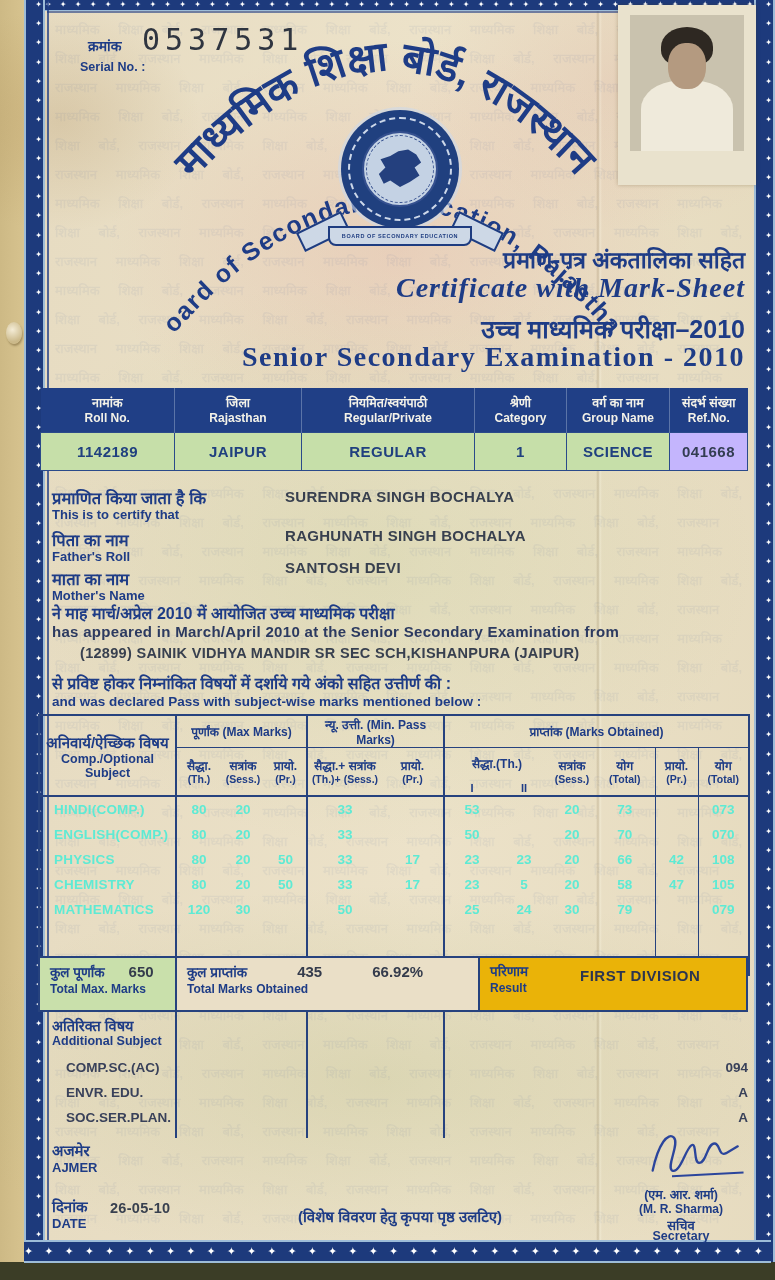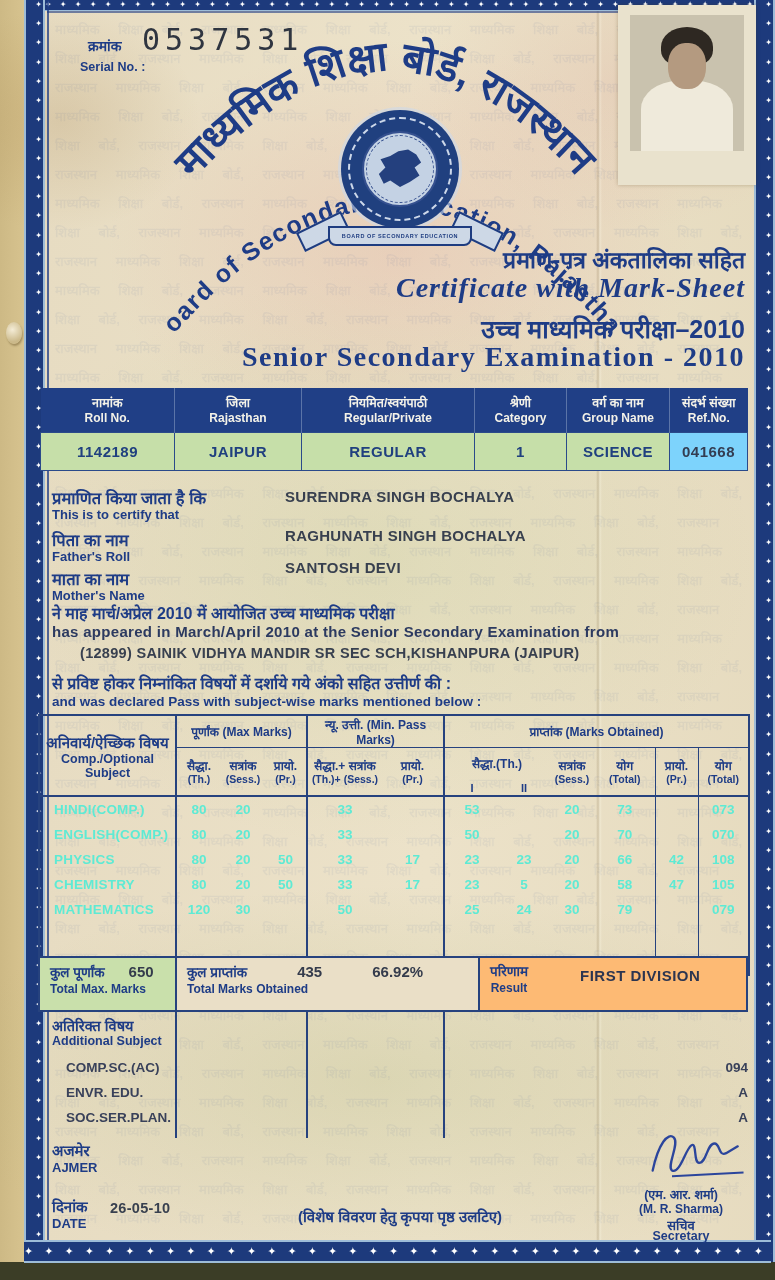--- a/index.html
+++ b/index.html
@@ -72,21 +72,21 @@
   
   table{border-collapse:collapse;table-layout:fixed;}
   .info{position:absolute;left:40px;top:388px;width:707px;}
   .info td{padding:0;text-align:center;vertical-align:middle;}
   .info .ih{background:#203f86;color:#f4f2e8;height:44px;border-left:1px solid #5b74a8;}
   .info .ih:first-child{border-left:none;}
   .info .ih .hi{font-size:12.5px;font-weight:bold;line-height:15px;}
   .info .ih .en{font-size:12px;font-weight:bold;line-height:14px;}
   .info .iv{height:37px;background:#c6dfa9;color:#20407f;font-size:15px;font-weight:bold;
     border:1.5px solid #2a4a8a;letter-spacing:.5px;}
-  .info .iv.last{background:#7dd3fc;color:#333d52;}
+  .info .iv.last{background:#c4b5fd;color:#333d52;}
   
   .lab-hi{position:absolute;font-size:16.5px;font-weight:bold;color:#1e3c86;}
   .lab-en{position:absolute;font-size:13px;font-weight:bold;color:#1e3c86;}
   .val{position:absolute;font-size:15px;font-weight:600;color:#38404f;letter-spacing:.3px;}
   
   .marks{position:absolute;left:38px;top:714px;width:710px;border:2px solid #26427e;}
   .marks td{padding:0;text-align:center;vertical-align:middle;color:#1e3c86;}
   .marks .g{font-size:12px;font-weight:bold;height:22px;border-bottom:1.5px solid #26427e;}
   .marks .sub .hi{font-size:12px;font-weight:bold;line-height:14px;}
   .marks .sub .en{font-size:10.5px;font-weight:bold;line-height:12px;}
@@ -99,21 +99,21 @@
   .marks .subjh .en{font-size:12.5px;font-weight:bold;}
   .marks .drow td{height:25px;font-size:13.5px;font-weight:600;color:#5eead4;}
   .marks .drow .sname{text-align:left;padding-left:14px;letter-spacing:.2px;}
   .marks .filler td{height:52px;}
   
   .totals{position:absolute;left:38px;top:956px;width:710px;height:56px;border:2px solid #26427e;
     display:flex;box-sizing:border-box;}
   .tcell{box-sizing:border-box;padding:5px 8px 3px 10px;}
   .tc-a{width:137px;background:#c9e0ab;border-right:2px solid #26427e;}
   .tc-b{width:303px;background:#eadfc7;border-right:2px solid #26427e;}
-  .tc-c{flex:1;background:#fdba74;display:flex;align-items:flex-start;text-align:center;}
+  .tc-c{flex:1;background:#eab308;display:flex;align-items:flex-start;}
   .t-hi{font-size:13.5px;font-weight:bold;color:#1e3c86;line-height:18px;}
   .t-en{font-size:12px;font-weight:bold;color:#1e3c86;line-height:15px;}
   .t-num{font-size:15px;font-weight:bold;color:#343b4c;}
   .trow{display:flex;align-items:baseline;gap:26px;}
   .resval{font-size:15px;font-weight:bold;color:#2c3550;margin:4px 0 0 52px;letter-spacing:.5px;}
   
   .addl{position:absolute;left:38px;top:1012px;width:710px;height:128px;}
   .vline{position:absolute;top:0;width:1.8px;height:126px;background:#26427e;}
   .addl .lab-hi{font-size:14.5px;}
   .addl .lab-en{font-size:12.5px;}

